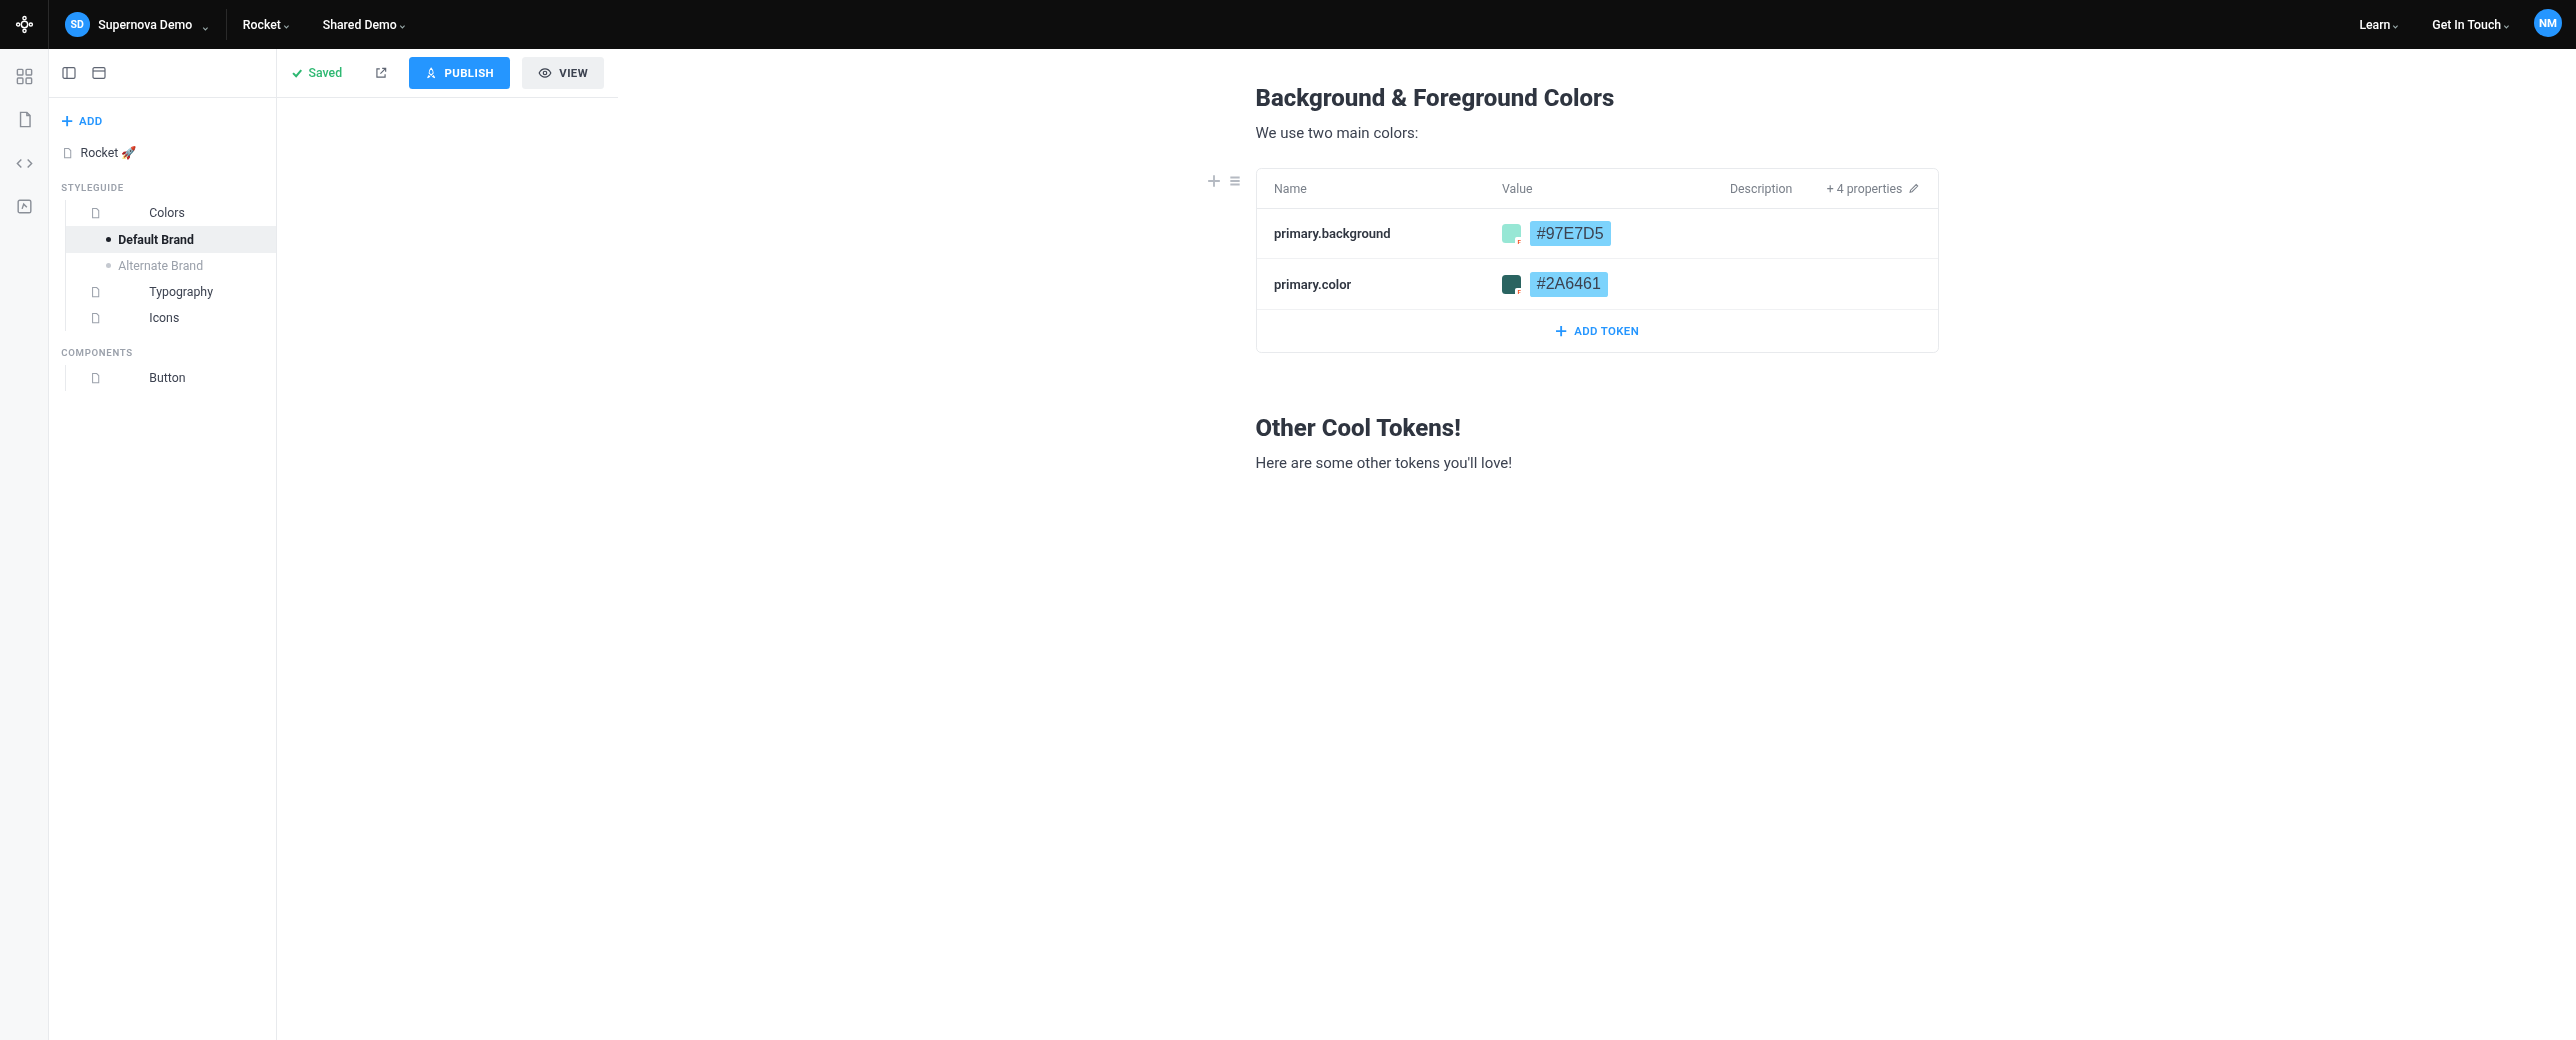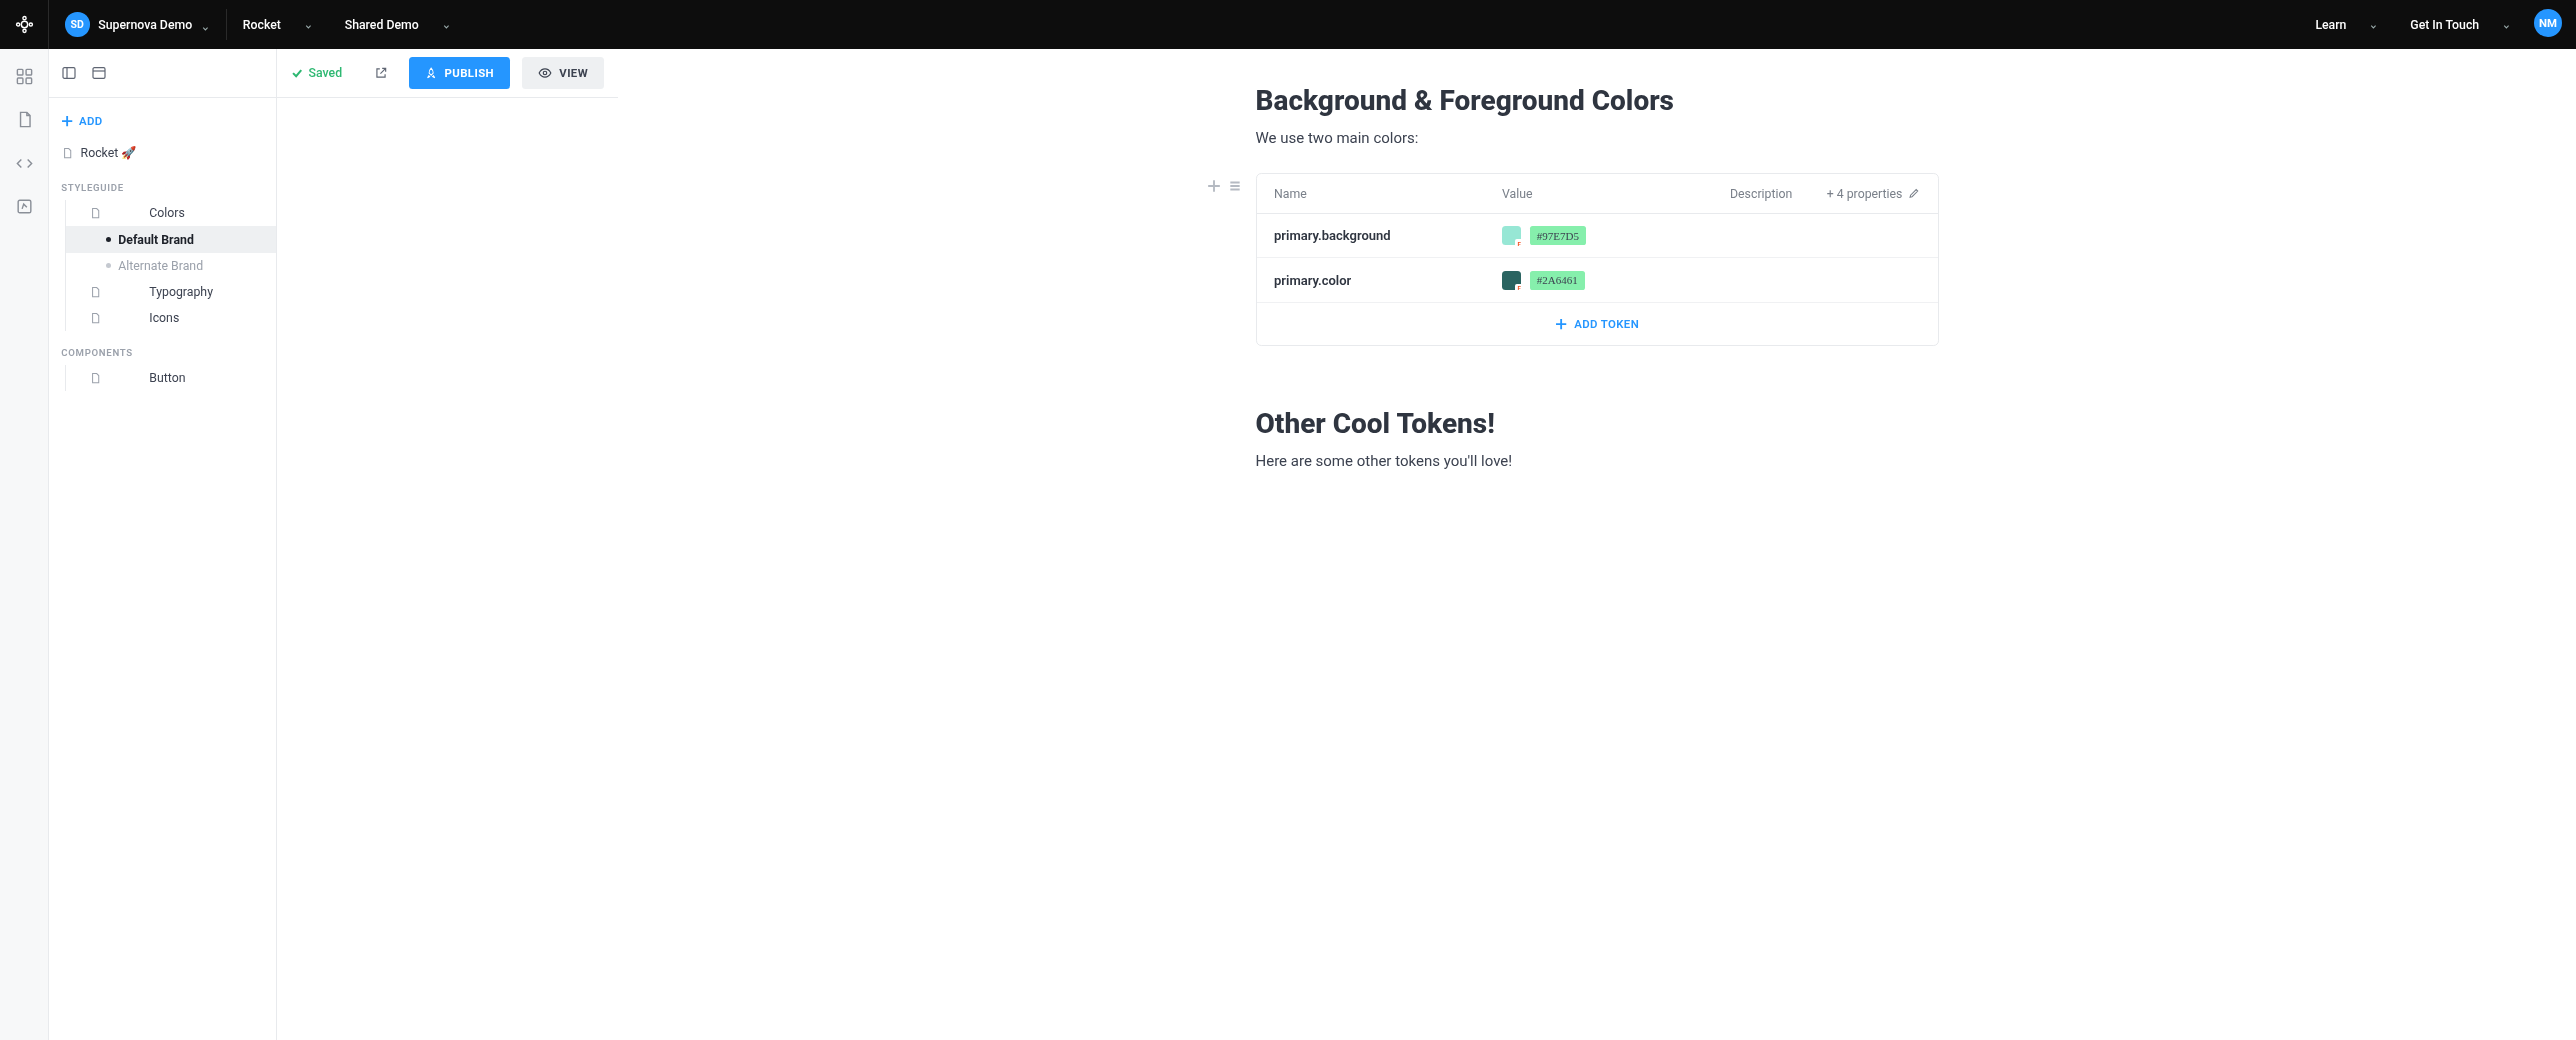--- a/index.html
+++ b/index.html
@@ -4,21 +4,21 @@
 <style>
 * { box-sizing: border-box; margin: 0; padding: 0; }
 body { font-family: -apple-system, BlinkMacSystemFont, "Segoe UI", Roboto, sans-serif; color: #333; background: #fff; overflow: hidden; }
 
 
 .top-header { height: 49px; background: #0d0d0d; display: flex; align-items: center; color: #fff; }
 .logo-box { width: 49px; height: 49px; display: flex; align-items: center; justify-content: center; border-right: 0.9px solid #2a2a2a; }
 .workspace { display: flex; align-items: center; gap: 8.8px; padding: 0 16px; height: 31px; border-right: 0.9px solid #2a2a2a; cursor: pointer; }
 .workspace-avatar { width: 24.5px; height: 24.5px; border-radius: 50%; background: #2596ff; color: #fff; font-weight: 700; font-size: 10.5px; display: flex; align-items: center; justify-content: center; }
 .workspace-name { font-size: 12.3px; font-weight: 500; }
-.nav-item { display: flex; align-items: center; gap: 23px; padding: 0 16px; font-size: 12.3px; font-weight: 500; cursor: pointer; height: 49px; }
+.nav-item { display: flex; align-items: center; gap: 1px; padding: 0 16px; font-size: 12.3px; font-weight: 500; cursor: pointer; height: 49px; }
 .chev { width: 8.8px; height: 8.8px; display: inline-block; }
 .chev svg { width: 100%; height: 100%; }
 .top-spacer { flex: 1; }
 .user-avatar { width: 28px; height: 28px; border-radius: 50%; background: #2596ff; color: #fff; font-weight: 700; font-size: 11.4px; display: flex; align-items: center; justify-content: center; margin: 0 14px 4px 7px; cursor: pointer; }
 
 
 .main { display: flex; height: calc(100vh - 49px); }
 
 
 .icon-rail { width: 49px; background: #f7f8f9; border-right: 0.9px solid #e8eaed; display: flex; flex-direction: column; align-items: center; padding-top: 17.5px; gap: 24.5px; }
@@ -52,41 +52,41 @@
 .saved .check { width: 12.3px; height: 12.3px; }
 .ext-btn { width: 32px; height: 32px; display: flex; align-items: center; justify-content: center; color: #5f6673; cursor: pointer; border-radius: 3.5px; }
 .ext-btn svg { width: 14px; height: 14px; }
 .publish-btn { background: #2596ff; color: #fff; font-weight: 700; font-size: 11.4px; letter-spacing: 0.4px; padding: 8.8px 16px; border-radius: 3.5px; display: flex; align-items: center; gap: 7px; cursor: pointer; }
 .publish-btn svg { width: 12.3px; height: 12.3px; }
 .view-btn { background: #eef0f2; color: #3c4250; font-weight: 700; font-size: 11.4px; letter-spacing: 0.4px; padding: 8.8px 16px; border-radius: 3.5px; display: flex; align-items: center; gap: 7px; cursor: pointer; }
 .view-btn svg { width: 14px; height: 14px; }
 
 .content { flex: 1; overflow-y: auto; padding: 35px 0 53px; }
 .content-inner { max-width: 718px; margin: 0 auto; padding: 0 17.5px; position: relative; }
-.h1 { font-size: 28px; font-weight: 800; color: #2f3540; margin-bottom: 12.3px; }
+.h1 { font-size: 24px; font-weight: 800; color: #2f3540; margin-bottom: 12.3px; }
 .body-text { font-size: 15px; color: #3c4250; margin-bottom: 26px; }
 
 .block-controls { position: absolute; left: -49px; top: 5.3px; display: flex; gap: 7px; color: #b5bac2; }
 .block-controls .bc { width: 14px; height: 14px; cursor: pointer; }
 .block-controls .bc svg { width: 100%; height: 100%; }
 
 .token-table { border: 0.9px solid #e8eaed; border-radius: 5.3px; margin-bottom: 61px; position: relative; }
 .tt-head { display: flex; padding: 12.3px 17.5px; border-bottom: 0.9px solid #e8eaed; color: #7a808a; font-size: 12.3px; align-items: center; }
 .col-name { flex: 0 0 228px; }
 .col-value { flex: 0 0 228px; }
 .col-desc { flex: 1; }
 .col-extra { flex: 0 0 123px; display: flex; align-items: center; gap: 5.3px; justify-content: flex-end; }
 .col-extra .pencil { width: 12.3px; height: 12.3px; color: #7a808a; cursor: pointer; }
 .tt-row { display: flex; align-items: center; padding: 12.3px 17.5px; border-bottom: 0.9px solid #f0f1f3; }
 .tt-row:last-of-type { border-bottom: 0.9px solid #f0f1f3; }
 .tt-name { flex: 0 0 228px; font-weight: 600; color: #2f3540; font-size: 13px; }
 .tt-value { flex: 0 0 228px; display: flex; align-items: center; gap: 8.8px; }
 .swatch { width: 19px; height: 19px; border-radius: 3.5px; position: relative; }
 .fig-badge { position: absolute; bottom: -2.6px; right: -2.6px; width: 8.8px; height: 8.8px; background: #fff; border-radius: 1.8px; display: flex; align-items: center; justify-content: center; font-size: 6.1px; font-weight: 700; color: #f24e1e; }
-.hexcode { background: #86efac; padding: 3.5px 7px; border-radius: 2.6px; font-family: Liberation Serif, serif; font-size: 11px; color: #3c4250; }
+.hexcode { background: #7dd3fc; padding: 3.5px 7px; border-radius: 2.6px; font-family: Liberation Sans, sans-serif; font-size: 16px; color: #3c4250; }
 .tt-rest { flex: 1; }
 .add-token { display: flex; align-items: center; justify-content: center; gap: 7px; padding: 14px; color: #2596ff; font-weight: 600; font-size: 11.4px; letter-spacing: 0.4px; cursor: pointer; }
 .add-token .plus { width: 12.3px; height: 12.3px; }
 </style>
 </head>
 <body>
 
 <div class="top-header">
   <div class="logo-box">
     <svg viewBox="0 0 24 24" width="19" height="19" fill="none" stroke="#fff" stroke-width="1.8">

